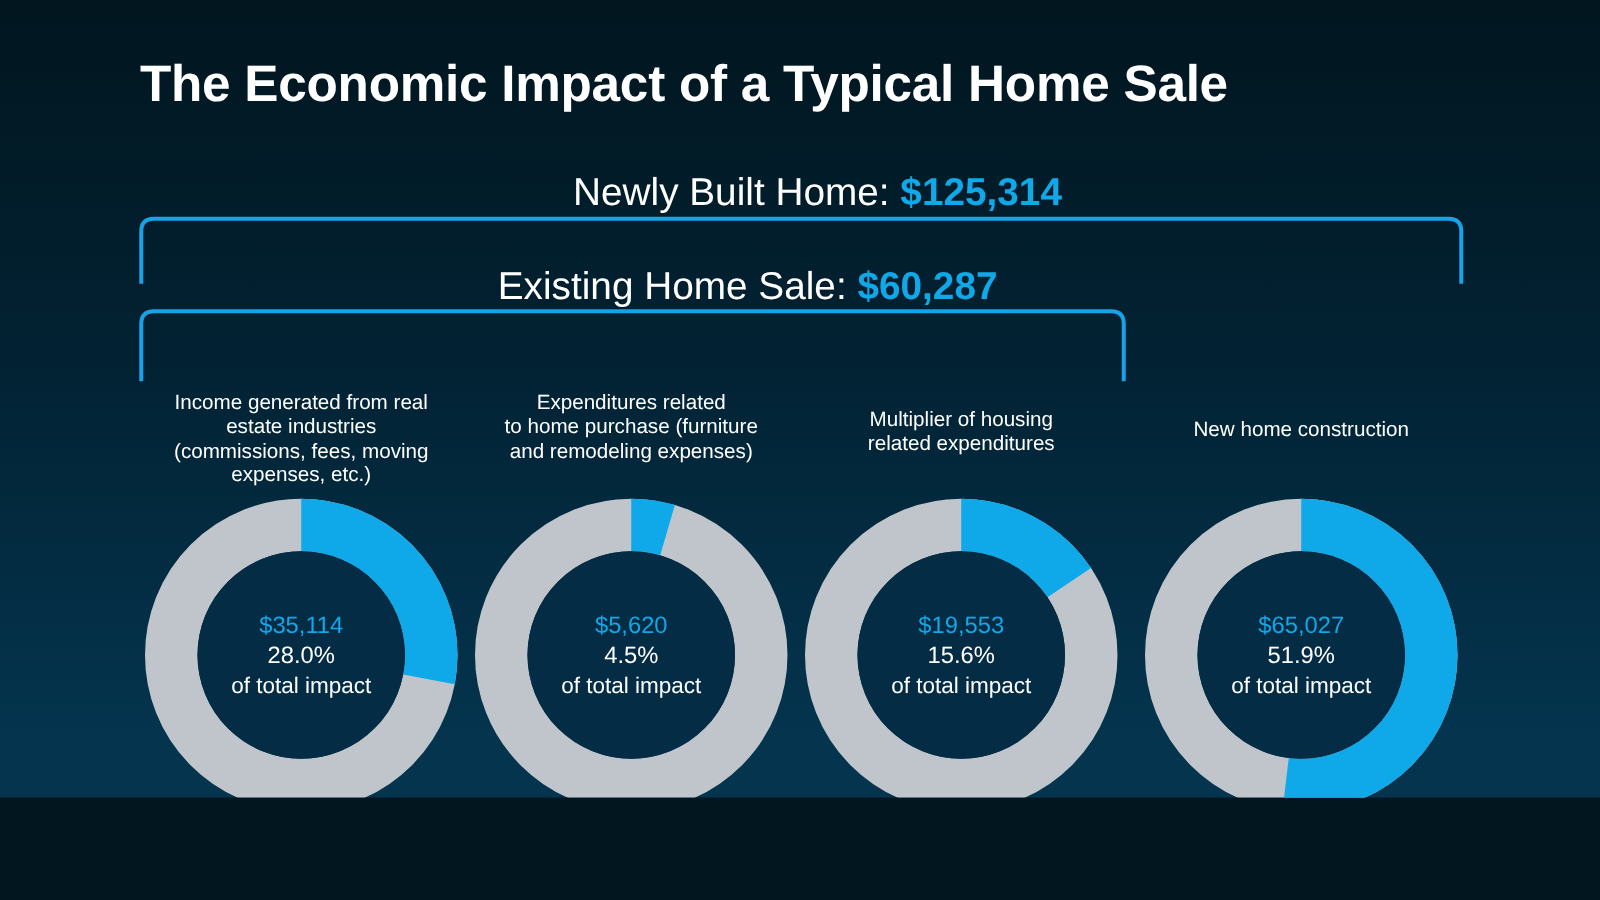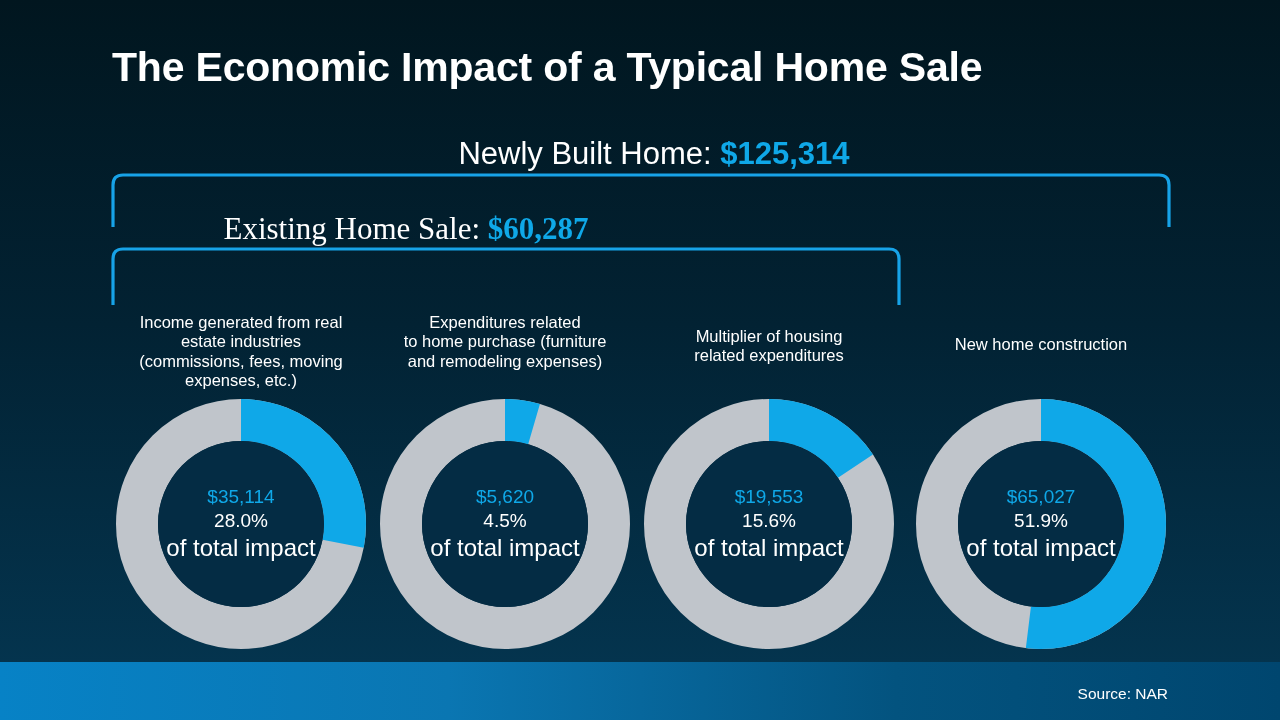--- a/index.html
+++ b/index.html
@@ -2,38 +2,38 @@
 <html><head>
 <meta charset="utf-8">
 <style>
   html, body { margin:0; padding:0; }
   body {
     width:1280px; height:720px; overflow:hidden;
     font-family:"Liberation Sans", sans-serif;
     background:#01161f;
   }
   #slide {
-    position:relative; width:1280px; height:720px;
+    position:relative; width:1280px; height:638px;
     background:linear-gradient(to bottom, #01161f 0%, #022233 45%, #04344e 92%, #04344e 100%);
     overflow:hidden;
   }
   
   .title {
     position:absolute; left:112px; top:44px;
     font-size:41px; font-weight:bold; color:#ffffff;
     letter-spacing:-0.2px; white-space:nowrap;
   }
   
   .subline {
     position:absolute; color:#ffffff; white-space:nowrap;
     font-size:31px; font-weight:normal;margin-left:14px;
   }
   .subline .amt { color:#0fa8e8; font-weight:bold; }
   #newly-built { left:0; top:136px; width:1280px; text-align:center; }
-  #existing-home { left:0; top:211px; width:784px; text-align:center;font-family:Liberation Serif, serif; }
+  #existing-home { left:0; top:211px; width:784px; text-align:right; }
 
   
   .bracket { position:absolute; }
   .bracket svg { display:block; }
 
   
   .col { position:absolute; top:290px; width:264px; }
   .col-header {
     color:#ffffff; font-size:16.5px; line-height:1.18;
     text-align:center; white-space:pre-line;
@@ -54,21 +54,21 @@
   #donut-2 { left:643px; top:398px; }
   #donut-3 { left:915px; top:398px; }
   .donut-wrap svg { display:block; width:252px; height:252px; }
   .donut-center {
     position:absolute; left:0; top:0; width:252px; height:252px;
     display:flex; flex-direction:column; align-items:center; justify-content:center;
     pointer-events:none;
   }
   .d-amount { color:#0fa8e8; font-size:19px; font-weight:normal; line-height:1.25; }
   .d-pct { color:#ffffff; font-size:19px; line-height:1.25; }
-  .d-label { color:#ffffff; font-size:24px; line-height:1.25; }
+  .d-label { color:#ffffff; font-size:18px; line-height:1.25; }
 
   
   #footer {
     position:absolute; left:0; top:662px; width:1280px; height:58px;
     background:linear-gradient(to right, #0782c6 0%, #0a76b2 35%, #03537f 70%, #00466f 100%);
   }
   #source-text {
     position:absolute; right:112px; top:685px;
     color:#ffffff; font-size:15.5px; white-space:nowrap;margin-left:20px;
   }

